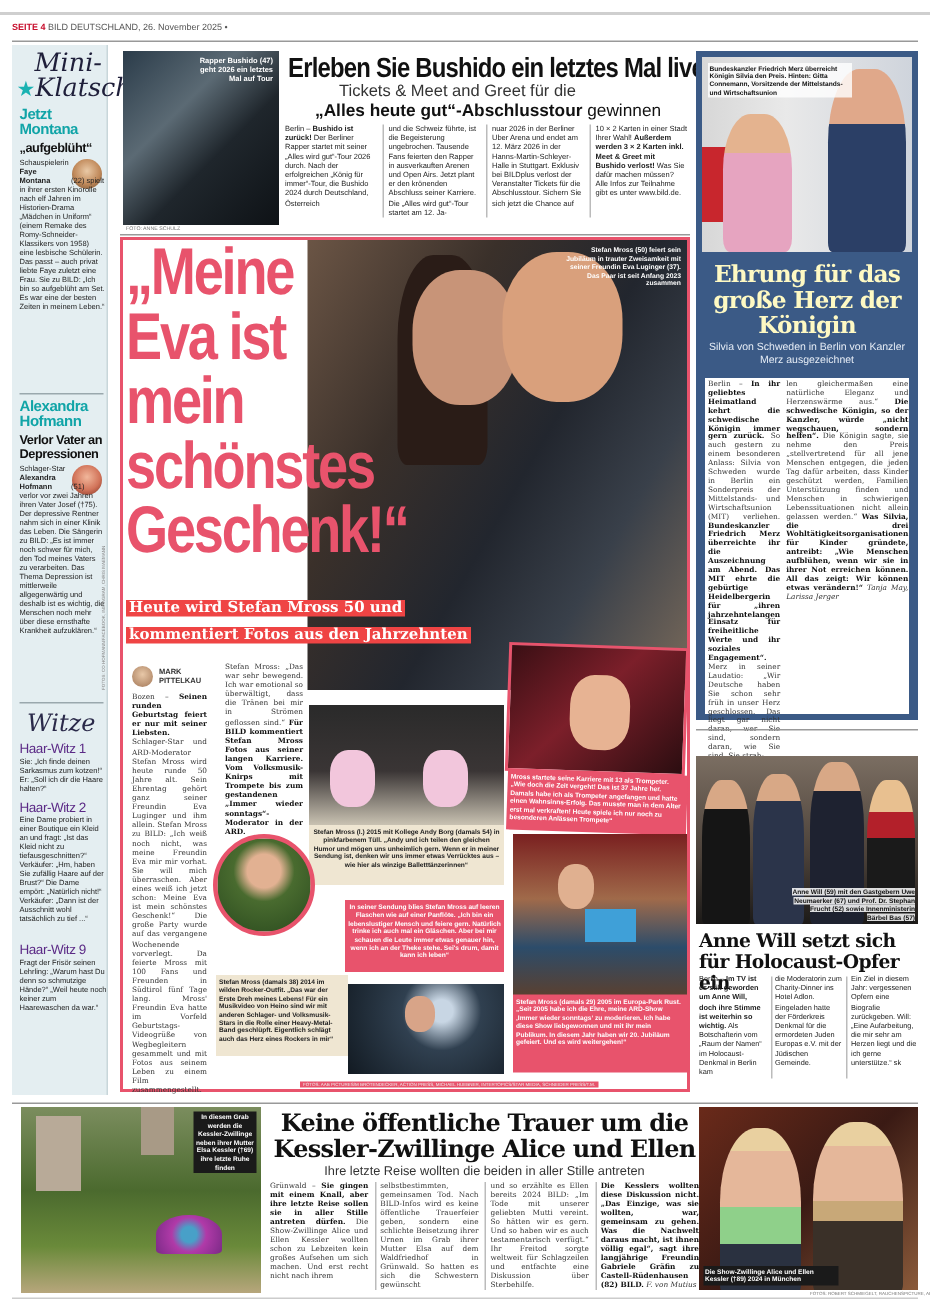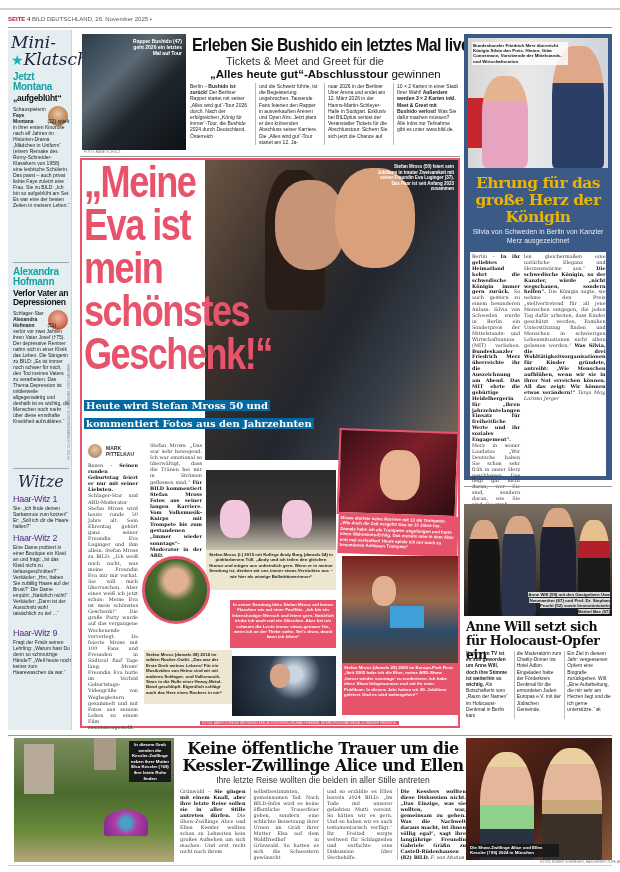--- a/index.html
+++ b/index.html
@@ -42,21 +42,21 @@
 
 
 .mross-frame{left:80px;top:158px;width:380px;height:570px;border:2px solid #e8536c;background:#fff}
 .mross-photo{left:205px;top:160px;width:253px;height:300px;background:linear-gradient(120deg,#6b5545 0%,#3a302a 30%,#22262e 55%,#39404a 75%,#7a6a5a 100%)}
 .mross-photo .face1{position:absolute;left:70px;top:20px;width:70px;height:90px;border-radius:45%;background:#c89478}
 .mross-photo .face2{position:absolute;left:130px;top:8px;width:80px;height:100px;border-radius:45%;background:#d9a07c}
 .mross-photo .hair{position:absolute;left:60px;top:10px;width:60px;height:140px;border-radius:40% 40% 10% 10%;background:#2a1c17}
 .mross-cap{position:absolute;right:4px;top:4px;width:80px;text-align:right;font-size:4.5px;line-height:5.5px;font-weight:bold;color:#fff}
 .mross-h1{left:84px;top:160px;font-weight:bold;color:#e8536c;font-size:44px;line-height:43px;letter-spacing:-1.8px;transform:scaleX(0.82);transform-origin:left top;width:200px}
 .mross-sub{left:84px;top:395px;width:260px}
-.mross-sub span{display:inline;background:#0369a1;color:#fff;font-family:"DejaVu Serif",serif;font-weight:bold;font-size:10px;line-height:13px;padding:0 2px;box-decoration-break:clone;-webkit-box-decoration-break:clone}
+.mross-sub span{display:inline;background:#ef4444;color:#fff;font-family:"DejaVu Serif",serif;font-weight:bold;font-size:10px;line-height:13px;padding:0 2px;box-decoration-break:clone;-webkit-box-decoration-break:clone}
 .author{left:88px;top:444px;display:flex;align-items:center;gap:4px}
 .author .av{width:14px;height:14px;border-radius:50%;background:radial-gradient(circle at 50% 40%,#e8c8a8,#a27656)}
 .author .nm{font-weight:bold;font-size:5px;line-height:6px;color:#333;width:30px}
 .mross-col1{left:88px;top:462px;width:50px;font-family:"DejaVu Serif",serif;font-size:4.9px;line-height:6.1px;color:#333;text-align:justify}
 .mross-col2{left:150px;top:442px;width:52px;font-family:"DejaVu Serif",serif;font-size:4.9px;line-height:6.1px;color:#333;text-align:justify}
 .mross-col1 b,.mross-col2 b{color:#111}
 .ph{position:absolute;overflow:hidden}
 .ph-ballet{left:206px;top:470px;width:130px;height:80px;background:linear-gradient(180deg,#2a2a2a 0%,#3a3535 55%,#c9c2b2 100%)}
 .ph-ballet .t1,.ph-ballet .t2{position:absolute;top:30px;width:30px;height:38px;border-radius:40%;background:#f2c6dc}
 .ph-ballet .t1{left:14px}.ph-ballet .t2{left:76px}
@@ -78,21 +78,21 @@
 .mross-credit{left:200px;top:721px;font-size:3px;color:#eee;white-space:nowrap;background:#e8536c;padding:0 2px}
 .vcredit{left:67px;top:340px;width:6px;height:120px;font-size:3px;color:#888;writing-mode:vertical-rl;transform:rotate(180deg)}
 
 
 .silvia-box{left:464px;top:34px;width:148px;height:446px;background:#3b5a86}
 .silvia-photo{position:absolute;left:4px;top:4px;width:140px;height:130px;background:linear-gradient(90deg,#d7d7d7 0%,#e9e9e9 40%,#cfd4dc 100%);overflow:hidden}
 .silvia-photo .red{position:absolute;left:0;top:60px;width:16px;height:50px;background:#c8262d}
 .silvia-photo .queen{position:absolute;left:14px;top:38px;width:46px;height:92px;border-radius:40% 40% 10% 10%;background:linear-gradient(180deg,#e4b38f 0 28%,#e6a4c0 28% 100%)}
 .silvia-photo .merz{position:absolute;left:84px;top:8px;width:52px;height:122px;border-radius:40% 40% 5% 5%;background:linear-gradient(180deg,#e0a88a 0 30%,#2b3f66 30% 100%)}
 .silvia-cap{position:absolute;left:4px;top:4px;width:96px;font-size:4.4px;line-height:5.2px;font-weight:bold;color:#111;background:rgba(255,255,255,0.8);padding:1px}
-.silvia-h{position:absolute;left:4px;top:140px;width:140px;text-align:center;font-family:"DejaVu Serif",serif;font-weight:bold;color:#eab308;font-size:15.5px;line-height:17px;letter-spacing:-0.5px}
+.silvia-h{position:absolute;left:4px;top:140px;width:140px;text-align:center;font-family:"DejaVu Serif",serif;font-weight:bold;color:#fef9c3;font-size:15.5px;line-height:17px;letter-spacing:-0.5px}
 .silvia-sub{position:absolute;left:4px;top:194px;width:140px;text-align:center;font-size:7px;line-height:8.5px;color:#e6edf6}
 .silvia-text{position:absolute;left:6px;top:218px;width:136px;height:224px;background:#fff;display:flex;gap:4px;padding:2px}
 .silvia-col{flex:1;font-family:"DejaVu Serif",serif;font-size:4.9px;line-height:5.9px;color:#333;text-align:justify}
 .silvia-col b{color:#111}
 .silvia-col i{font-style:italic}
 .silvia-rule{left:464px;top:486px;width:148px;height:1px;background:#999}
 
 
 .will-photo{left:464px;top:504px;width:148px;height:112px;background:linear-gradient(180deg,#7b6e62 0%,#4a4038 60%,#1c1a18 100%);overflow:hidden}
 .will-photo .p1,.will-photo .p2,.will-photo .p3,.will-photo .p4{position:absolute;bottom:0;border-radius:40% 40% 5% 5%}
@@ -135,21 +135,21 @@
 <div class="abs topline"></div>
 <div class="abs header">
   <span class="page">SEITE 4</span>
   <span>BILD DEUTSCHLAND, 26. November 2025</span>
   <span>•</span>
 </div>
 <div class="abs header-rule"></div>
 
 <div class="abs leftcol">
   <div class="lc-title">
-    <span style="">Mini-</span><br>
+    <span style="margin-left:12px">Mini-</span><br>
     <span class="star">★</span><span>Klatsch</span>
   </div>
   <div class="lc-name" style="top:42px">
     <span>Jetzt</span><br>
     <span>Montana</span>
   </div>
   <div class="lc-head" style="top:64px">„aufgeblüht“</div>
   <div class="avatar av1" style="left:40px;top:76px"></div>
   <div class="lc-body" style="top:76px">
     <span style="display:inline-block;width:33px"><span>Schauspielerin </span><b>Faye Montana</b></span><span> (22) spielt in ihrer ersten Kinorolle nach elf Jahren im Historien-Drama „Mädchen in Uniform“ (einem Remake des Romy-Schneider-Klassikers von 1958) eine lesbische Schülerin. Das passt – auch privat liebte Faye zuletzt eine Frau. Sie zu BILD: „Ich bin so aufgeblüht am Set. Es war eine der besten Zeiten in meinem Leben.“</span>

